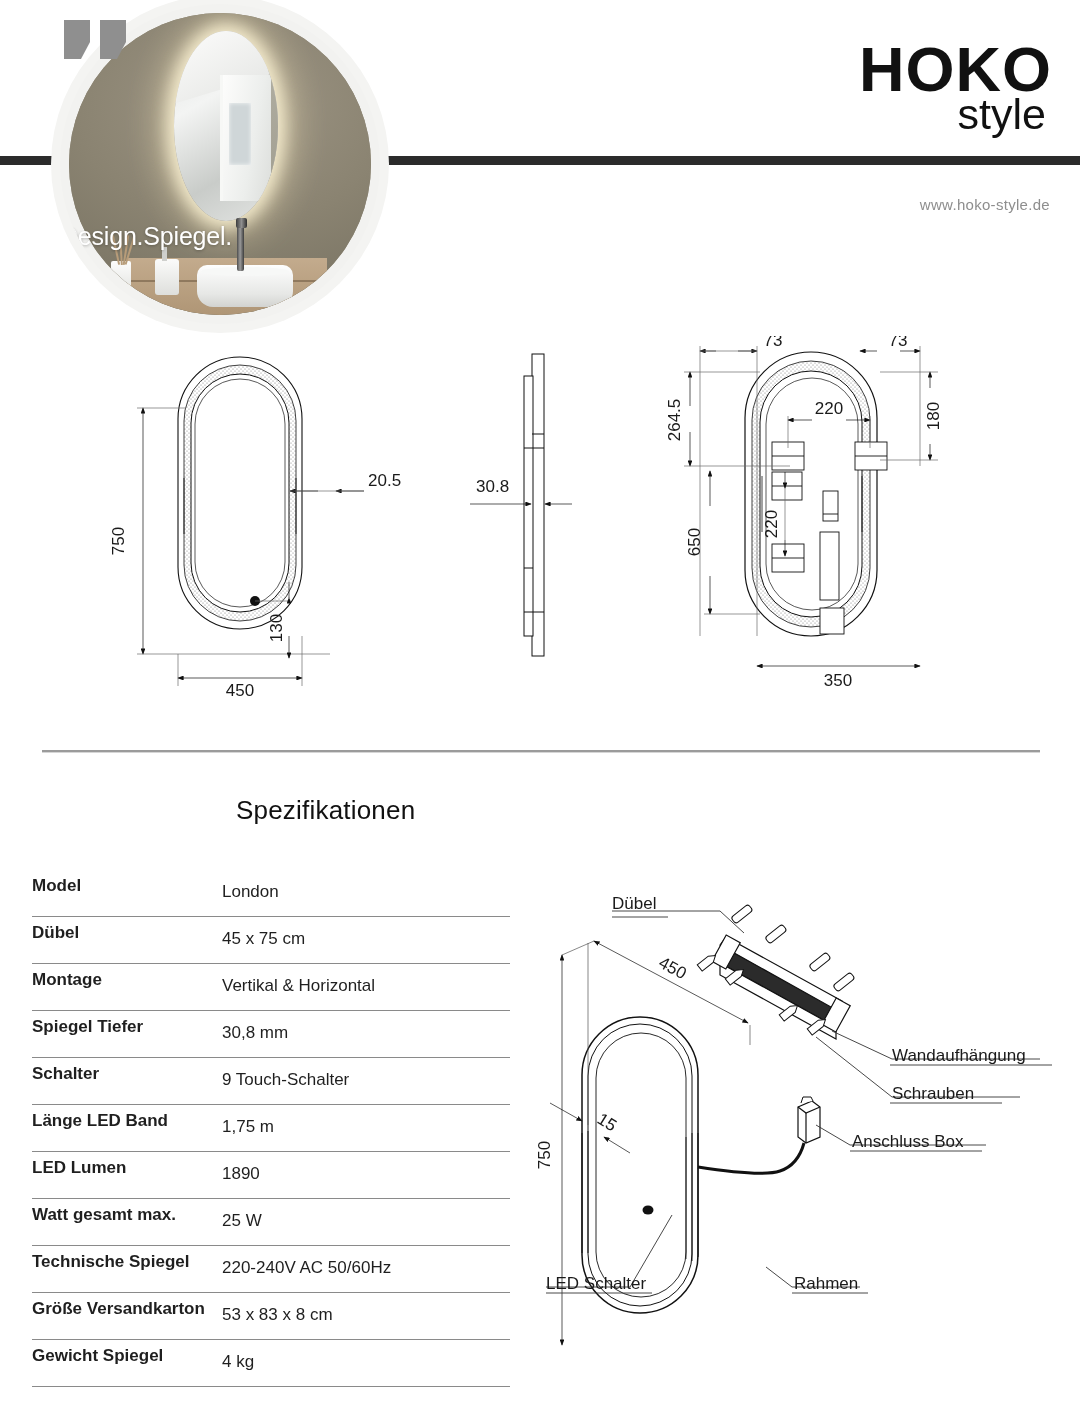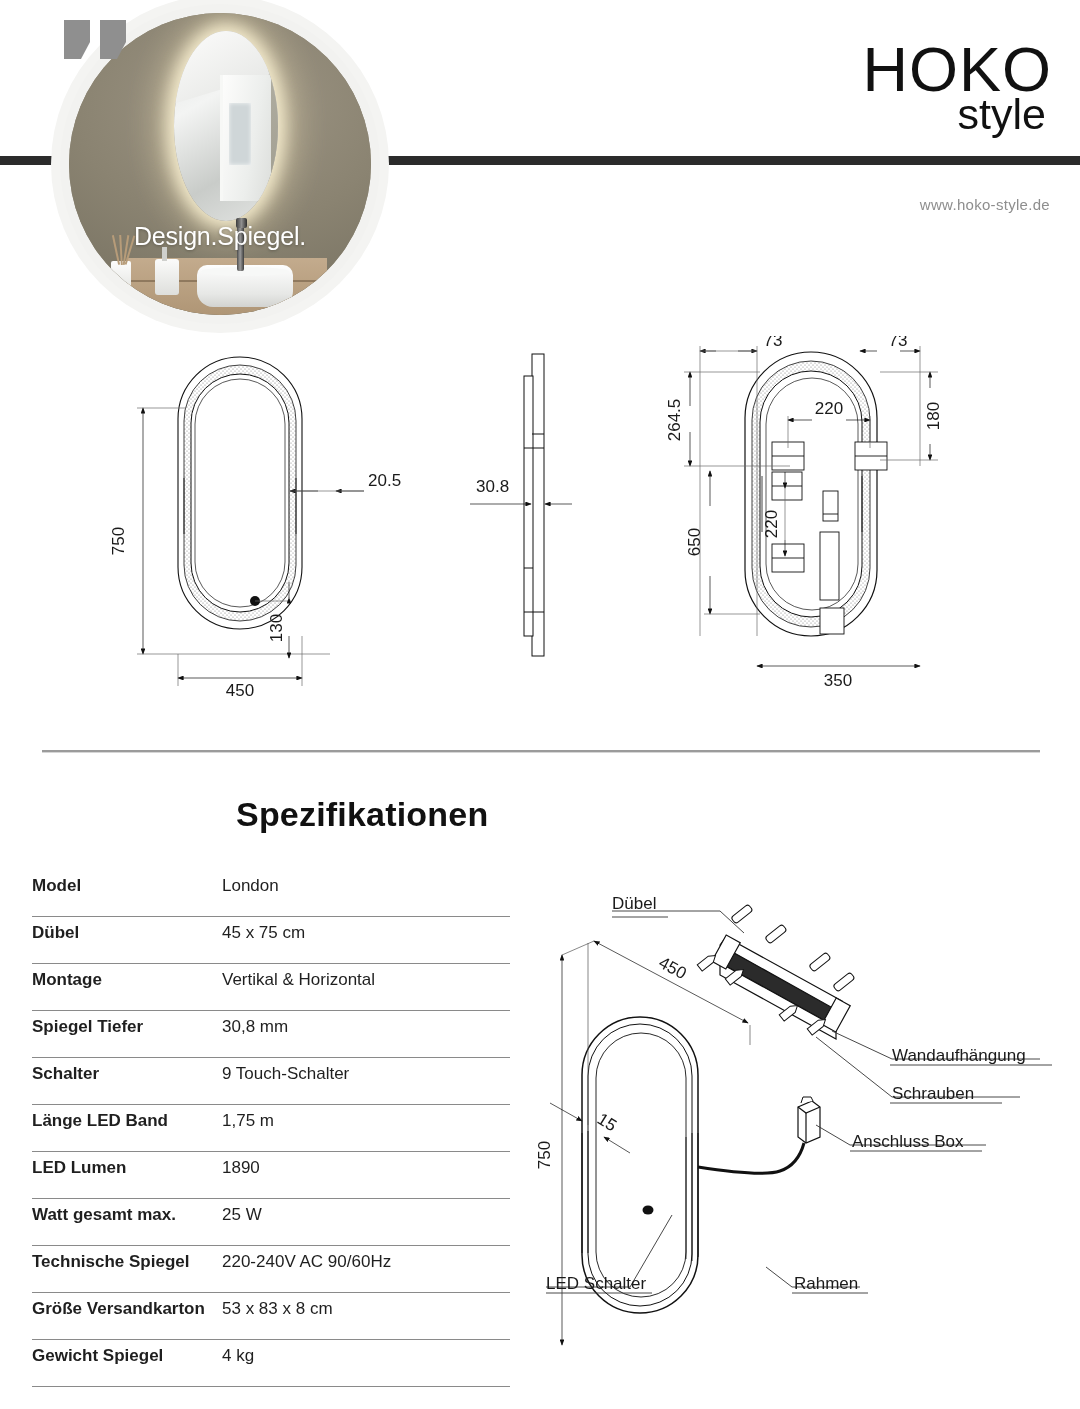--- a/index.html
+++ b/index.html
@@ -157,21 +157,21 @@
   .hero-dispenser {
     position: absolute;
     left: 10px; top: 238px;
     width: 16px; height: 30px;
     background: linear-gradient(180deg, #fbfbfa, #e0e1de);
     border-radius: 2px;
   }
   .hero-caption {
     position: absolute;
     left: 0; right: 0; top: 218px;
-    text-align: center;
+    text-align: left;
     color: #ffffff;
     font-size: 25px;
     font-family: "Liberation Sans", sans-serif;
     letter-spacing: -0.2px;
     text-shadow: 0 1px 3px rgba(0,0,0,.28);
     z-index: 4;
   }
   .quote-mark {
     position: absolute;
     left: 62px; top: 18px;
@@ -179,21 +179,21 @@
     width: 70px; height: 55px;
   }
   .logo {
     position: absolute;
     right: 28px; top: 38px;
     text-align: right;
     line-height: 1;
   }
   .logo-hoko {
     font-size: 63px;
-    font-weight: normal;
+    font-weight: bold;
     letter-spacing: 1px;
     color: #111;
     font-family: "Liberation Sans", sans-serif;
     display: block;
   }
   .logo-style {
     font-size: 43px;
     color: #111;
     font-family: "Liberation Sans", sans-serif;
     display: block;
@@ -221,22 +221,22 @@
     left: 42px; top: 750px;
     width: 998px; height: 2px;
     background: #9b9b9b;
     border-bottom: 1px solid #d6d6d6;
   }
 
   
   .spec-title {
     position: absolute;
     left: 236px; top: 795px;
-    font-size: 34px;
-    font-weight: bold;
+    font-size: 26px;
+    font-weight: normal;
     color: #111;
     letter-spacing: .2px;
     text-align: center;
   }
 
   
   #spec-table {
     position: absolute;
     left: 32px; top: 870px;
     width: 478px;
@@ -249,21 +249,21 @@
   }
   .spec-label {
     position: absolute;
     left: 0; top: 6px;
     font-size: 17px;
     color: #1f1f1f;
     font-weight: bold;
   }
   .spec-value {
     position: absolute;
-    left: 190px; top: 6px;
+    left: 190px; top: 12px;
     font-size: 17px;
     color: #1f1f1f;
   }
 
   
   #install-diagram {
     position: absolute;
     left: 520px; top: 875px;
     width: 560px; height: 534px;
   }
@@ -486,21 +486,21 @@
   <div class="spec-row">
     <span class="spec-label">LED Lumen</span>
     <span class="spec-value">1890</span>
   </div>
   <div class="spec-row">
     <span class="spec-label">Watt gesamt max.</span>
     <span class="spec-value">25 W</span>
   </div>
   <div class="spec-row">
     <span class="spec-label">Technische Spiegel</span>
-    <span class="spec-value">220-240V AC 90/60Hz</span>
+    <span class="spec-value">220-240V AC 50/60Hz</span>
   </div>
   <div class="spec-row">
     <span class="spec-label">Größe Versandkarton</span>
     <span class="spec-value">53 x 83 x 8 cm</span>
   </div>
   <div class="spec-row">
     <span class="spec-label">Gewicht Spiegel</span>
     <span class="spec-value">4 kg</span>
   </div>
 </div>

